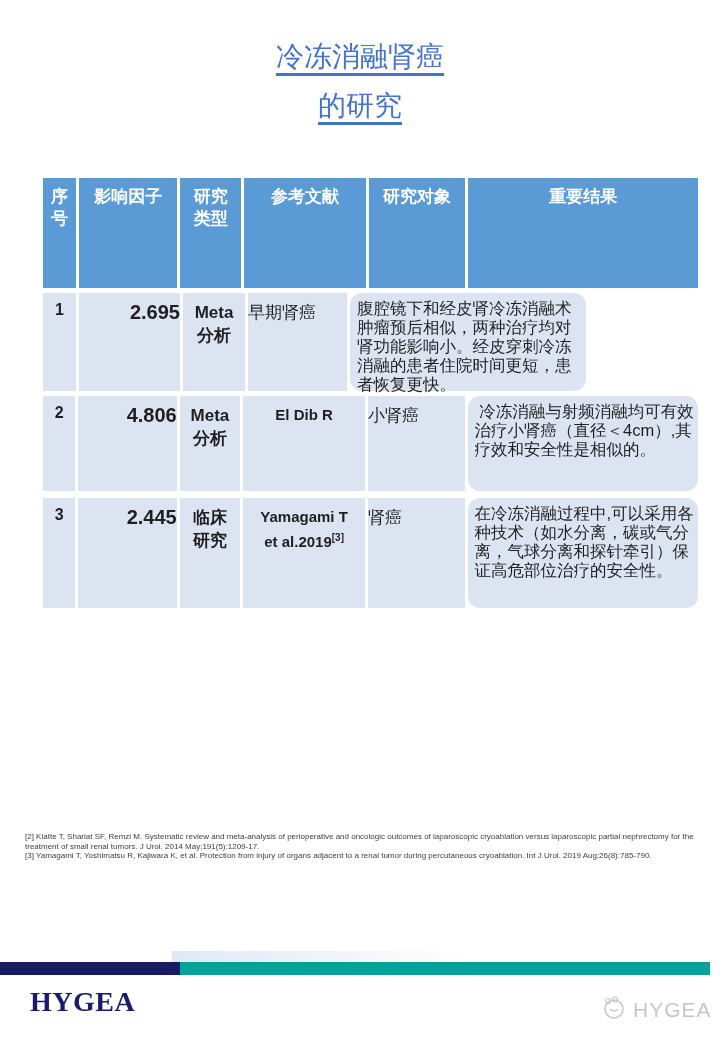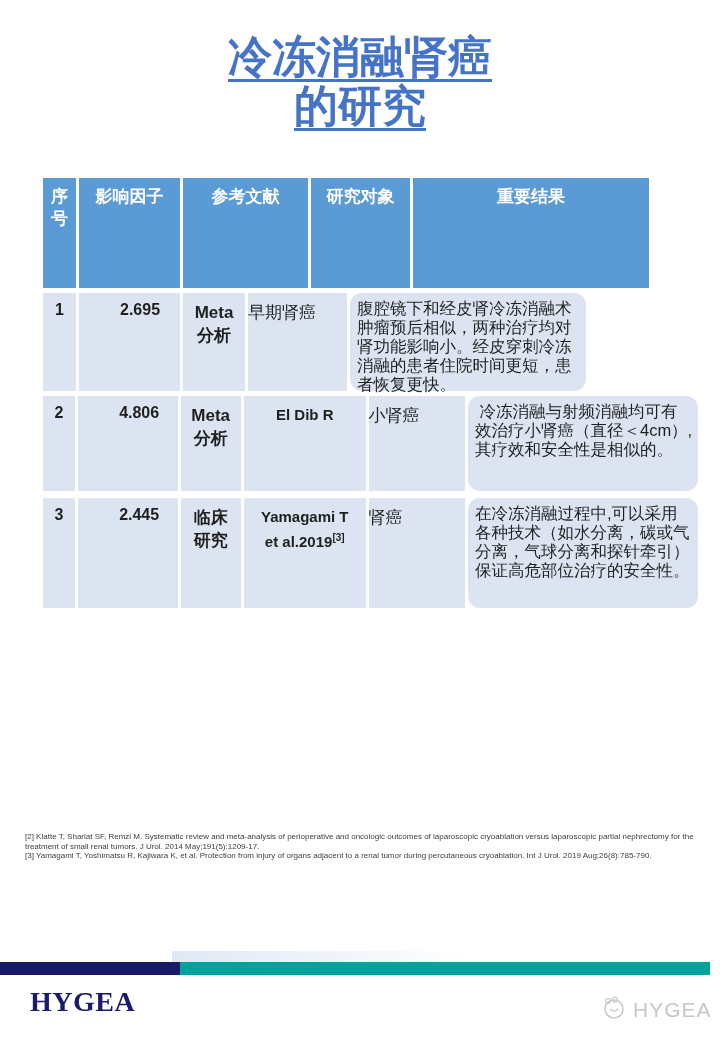--- a/index.html
+++ b/index.html
@@ -6,22 +6,22 @@
   body{
     width:720px;height:1040px;background:#ffffff;
     font-family:"Liberation Sans","DejaVu Sans",sans-serif;
     -webkit-font-smoothing:antialiased;
   }
   .page{position:relative;width:720px;height:1040px;overflow:hidden;background:#ffffff;}
 
   
   .title{
     position:absolute;top:32px;left:0;width:720px;
-    text-align:center;color:#4573C8;font-weight:bold;
-    font-size:44px;line-height:49px;
+    text-align:center;color:#4573C8;font-weight:normal;
+    font-size:28px;line-height:49px;
   }
   .title span{
     text-decoration:underline;
     text-decoration-thickness:3px;
     text-underline-offset:7px;
   }
 
   
   .tbl{position:absolute;left:43px;top:178px;width:655px;}
   .trow{display:flex;width:655px;}
@@ -43,21 +43,21 @@
   .thead .c2{padding-left:10px;padding-right:10px;word-break:break-all;}
 
   .tbody{margin-top:5px;}
   .tbody.gap7{margin-top:7px;}
   .tbody > div{background:#DCE4F2;color:#1f1f1f;padding-top:8px;}
   .r1{height:98px;}
   .r2{height:95px;}
   .r3{height:110px;}
 
   .cell-no{text-align:center;font-weight:bold;font-size:16px;}
-  .cell-if{text-align:left;font-weight:bold;font-size:16px;padding-left:41px;}
+  .cell-if{text-align:right;font-weight:bold;font-size:20px;}
   .cell-type{text-align:center;font-weight:bold;font-size:17px;line-height:23px;}
   .cell-ref{text-align:center;font-weight:bold;font-size:15px;line-height:21px;}
   .cell-ref sup{font-size:10px;}
   .cell-subj{text-align:left;font-size:17px;}
   .cell-res{
     font-size:16.5px;line-height:19px;text-align:left;
     padding:6px 4px 0 7px !important;white-space:pre-wrap;border-radius:12px;
   }
 
   
@@ -91,20 +91,21 @@
   <div class="title">
     <div><span>冷冻消融肾癌</span></div>
     <div><span>的研究</span></div>
   </div>
 
   <div class="tbl">
 
     <div class="trow thead">
       <div class="c0">序号</div>
       <div class="c1">影响因子</div>
+      <div class="c2">研究类型</div>
       <div class="c3">参考文献</div>
       <div class="c4">研究对象</div>
       <div class="c5">重要结果</div>
     </div>
 
     <div class="trow tbody r1">
       <div class="c0 cell-no">1</div>
       <div class="c1 cell-if">2.695</div>
       <div class="c2 cell-type">
         <div>Meta</div>

